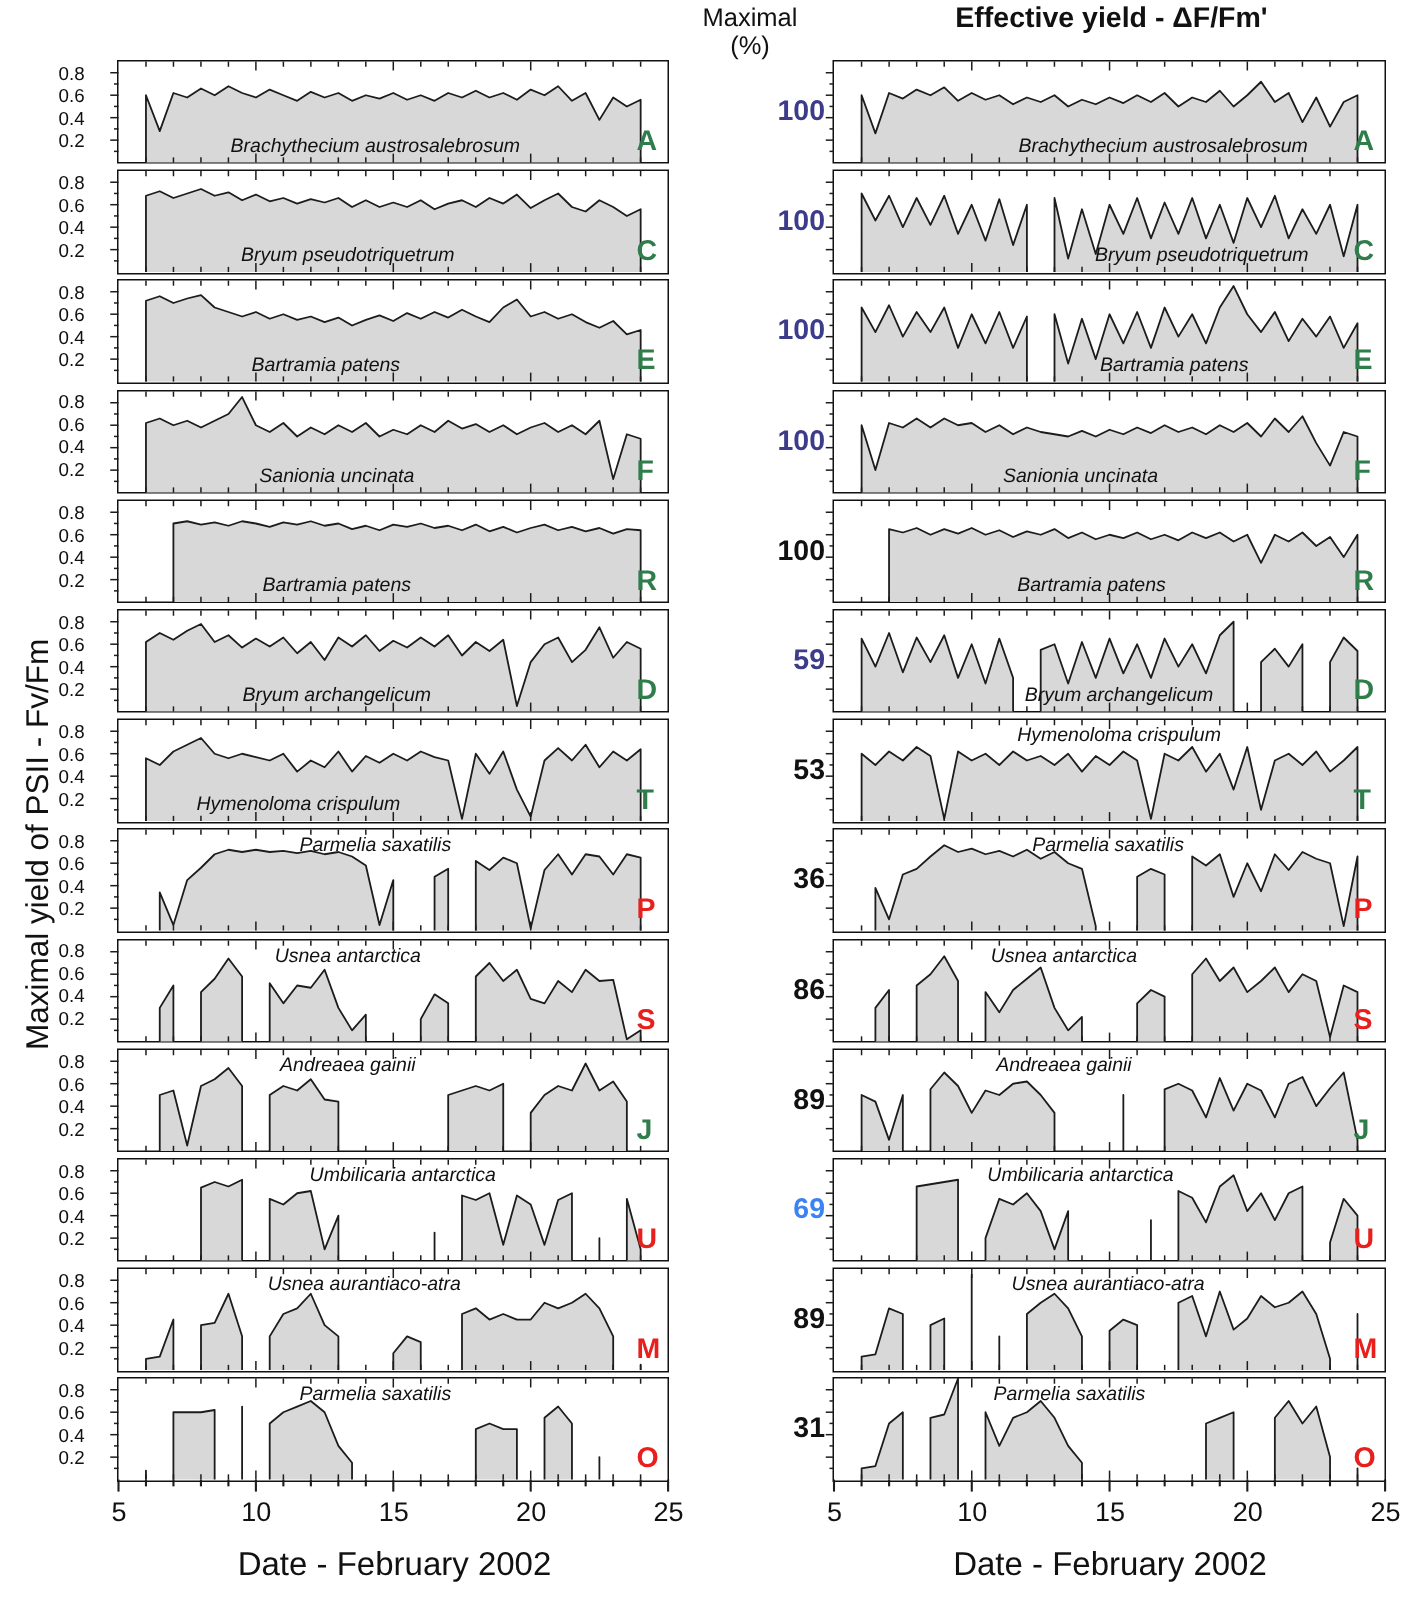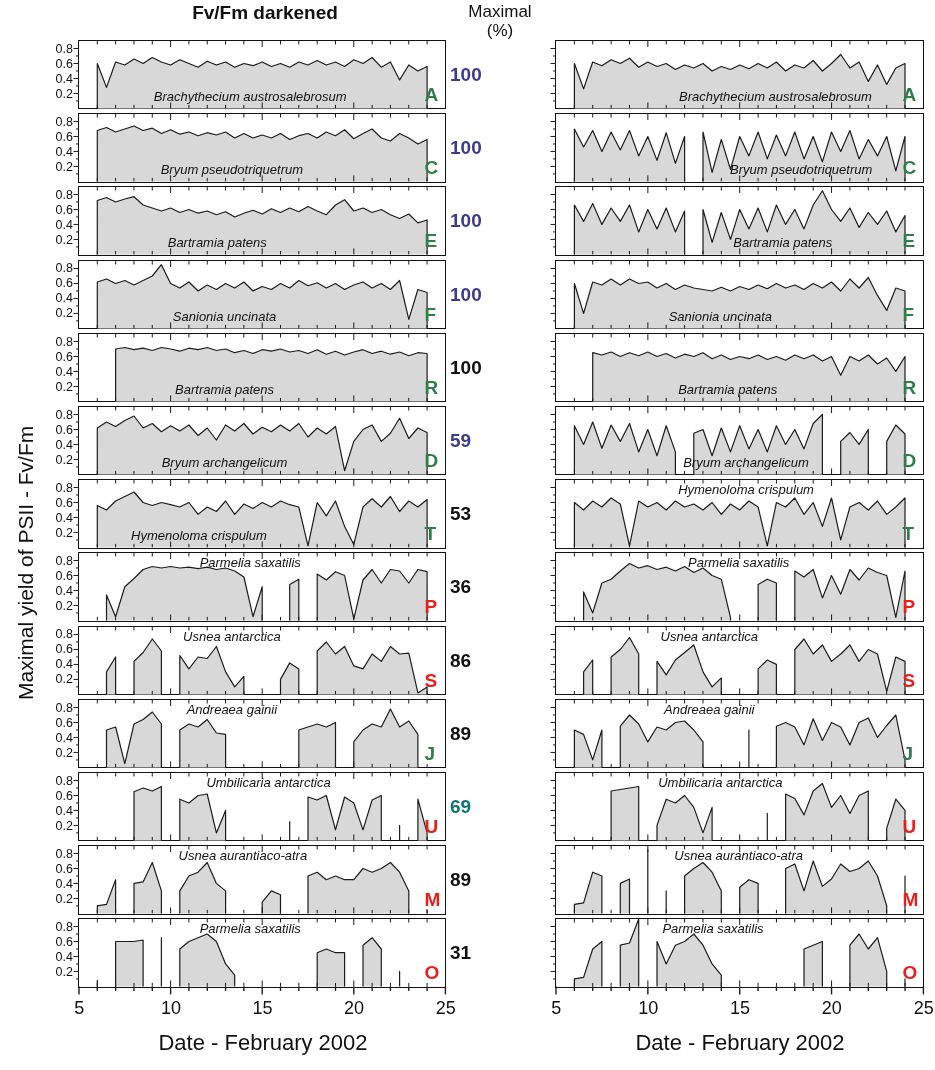--- a/index.html
+++ b/index.html
@@ -5,34 +5,34 @@
   html,body{margin:0;padding:0;background:#ffffff;}
   #fig{position:relative;width:935px;height:1070px;background:#fff;
        font-family:"Liberation Sans","DejaVu Sans",sans-serif;color:#111;overflow:hidden;}
   .abs{position:absolute;}
   .col-title{font-weight:bold;font-size:19px;text-align:center;white-space:nowrap;}
   .act-head{font-size:17px;text-align:center;white-space:nowrap;}
   .panel{position:absolute;border:1.3px solid #111;background:#fff;overflow:visible;}
   .panel svg{position:absolute;left:0;top:0;overflow:visible;}
   .species{position:absolute;font-style:italic;font-size:13px;white-space:nowrap;transform:translateX(-50%);}
   .letter{position:absolute;font-weight:bold;font-size:19px;}
-  .activity{position:absolute;font-weight:bold;font-size:19px;text-align:left;width:100px;}
-  .ytick{position:absolute;font-size:12.5px;text-align:right;width:34px;}
+  .activity{position:absolute;font-weight:bold;font-size:19px;text-align:right;width:100px;}
+  .ytick{position:absolute;font-size:12.5px;width:34px;}
   .xtick{position:absolute;font-size:18px;text-align:center;width:44px;transform:translateX(-50%);}
   .axis-title{position:absolute;font-size:22px;text-align:center;white-space:nowrap;transform:translateX(-50%);}
   .y-axis-title{position:absolute;font-size:21px;white-space:nowrap;
                 transform:rotate(-90deg);transform-origin:left top;}
 </style>
 </head>
 <body>
 
 <div id="fig">
-  <div class="abs col-title" style="left:100px;top:2px;width:330px;">Fv/Fm  darkened</div>
   <div class="abs act-head" style="left:447px;top:2px;width:106px;">Maximal</div>
   <div class="abs act-head" style="left:447px;top:21px;width:106px;">(%)</div>
+  <div class="abs col-title" style="left:575px;top:2px;width:332px;">Effective yield -  ΔF/Fm'</div>
 
   <div class="y-axis-title" style="left:14px;top:700px;">Maximal yield of PSII  -  Fv/Fm</div>
 
   <div class="axis-title" style="left:263px;top:1030px;">Date - February 2002</div>
   <div class="axis-title" style="left:740px;top:1030px;">Date - February 2002</div>
 
   <div id="panels"></div>
 <div class="panel" style="left: 78px; top: 40px; width: 366.4px; height: 67.4px;">
       <svg width="366.4" height="67.4">
         <path d="M18.3,67.4 L18.3,22.5 L27.5,46.4 L36.6,21.0 L45.8,24.0 L55.0,18.0 L64.1,22.5 L73.3,16.5 L82.4,21.0 L91.6,24.0 L100.8,18.7 L109.9,22.5 L119.1,26.2 L128.2,20.2 L137.4,24.0 L146.6,21.0 L155.7,26.2 L164.9,22.5 L174.0,24.7 L183.2,21.0 L192.4,25.5 L201.5,22.5 L210.7,26.2 L219.8,21.0 L229.0,24.0 L238.2,19.5 L247.3,24.0 L256.5,21.0 L265.6,25.5 L274.8,18.7 L284.0,22.5 L293.1,16.5 L302.3,26.2 L311.4,21.0 L320.6,38.9 L329.8,24.0 L338.9,30.0 L348.1,25.5 L348.1,67.4 Z" fill="#d8d8d8" stroke="none"></path>
@@ -1332,21 +1332,21 @@
         <line x1="0" y1="44.933333333333344" x2="-3" y2="44.933333333333344" stroke="#1c1c1c" stroke-width="1"></line>
         <line x1="0" y1="37.44444444444445" x2="-5.5" y2="37.44444444444445" stroke="#1c1c1c" stroke-width="1"></line>
         <line x1="0" y1="29.955555555555556" x2="-3" y2="29.955555555555556" stroke="#1c1c1c" stroke-width="1"></line>
         <line x1="0" y1="22.466666666666672" x2="-5.5" y2="22.466666666666672" stroke="#1c1c1c" stroke-width="1"></line>
         <line x1="0" y1="14.977777777777785" x2="-3" y2="14.977777777777785" stroke="#1c1c1c" stroke-width="1"></line>
         <line x1="0" y1="7.488888888888885" x2="-5.5" y2="7.488888888888885" stroke="#1c1c1c" stroke-width="1"></line>
       </svg>
     </div>
     <div class="species" style="left: 720.33px; top: 775px;">Umbilicaria antarctica</div>
     <div class="letter" style="left: 902.4px; top: 816px; color: rgb(232, 32, 29);">U</div>
-    <div class="activity" style="left: 450px; top: 796px; color: #0f766e;">69</div>
+    <div class="activity" style="left: 450px; top: 796px; color: #3b82f6;">69</div>
     <div class="panel" style="left: 78px; top: 845.2px; width: 366.4px; height: 67.4px;">
       <svg width="366.4" height="67.4">
         <path d="M18.3,67.4 L18.3,59.9 L27.5,58.4 L36.6,33.7 L36.6,67.4 Z" fill="#d8d8d8" stroke="none"></path>
         <path d="M18.3,67.4 L18.3,59.9 L27.5,58.4 L36.6,33.7 L36.6,67.4" fill="none" stroke="#1c1c1c" stroke-width="1.2" stroke-linejoin="round"></path>
         <path d="M55.0,67.4 L55.0,37.4 L64.1,35.9 L73.3,16.5 L82.4,44.9 L82.4,67.4 Z" fill="#d8d8d8" stroke="none"></path>
         <path d="M55.0,67.4 L55.0,37.4 L64.1,35.9 L73.3,16.5 L82.4,44.9 L82.4,67.4" fill="none" stroke="#1c1c1c" stroke-width="1.2" stroke-linejoin="round"></path>
         <path d="M100.8,67.4 L100.8,44.9 L109.9,30.0 L119.1,26.2 L128.2,16.5 L137.4,37.4 L146.6,44.9 L146.6,67.4 Z" fill="#d8d8d8" stroke="none"></path>
         <path d="M100.8,67.4 L100.8,44.9 L109.9,30.0 L119.1,26.2 L128.2,16.5 L137.4,37.4 L146.6,44.9 L146.6,67.4" fill="none" stroke="#1c1c1c" stroke-width="1.2" stroke-linejoin="round"></path>
         <path d="M183.2,67.4 L183.2,56.2 L192.4,44.9 L201.5,48.7 L201.5,67.4 Z" fill="#d8d8d8" stroke="none"></path>
         <path d="M183.2,67.4 L183.2,56.2 L192.4,44.9 L201.5,48.7 L201.5,67.4" fill="none" stroke="#1c1c1c" stroke-width="1.2" stroke-linejoin="round"></path>

